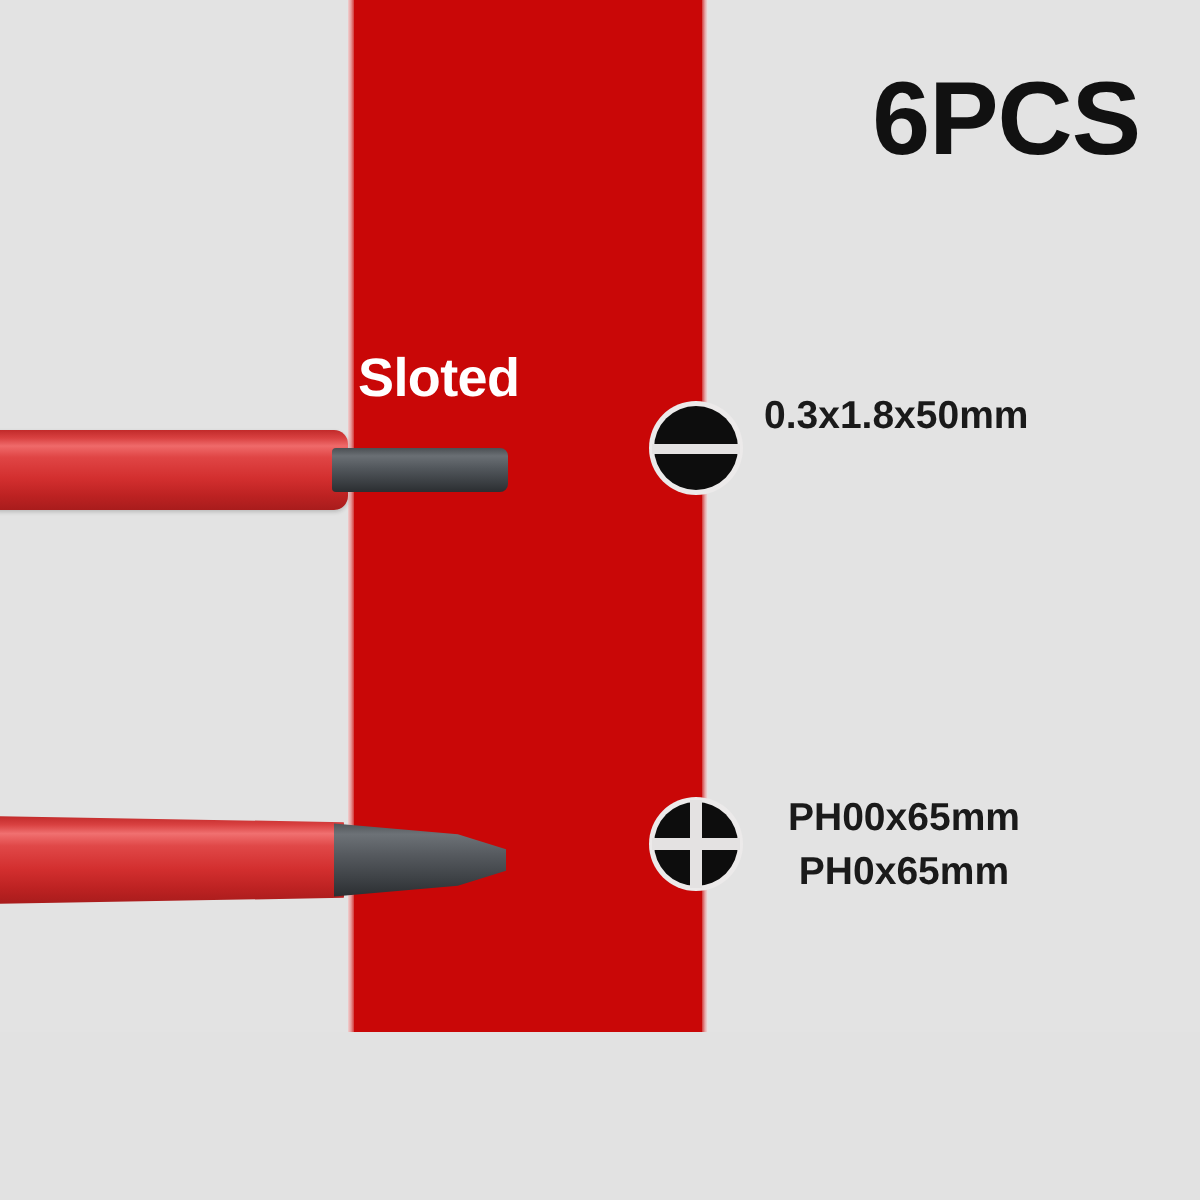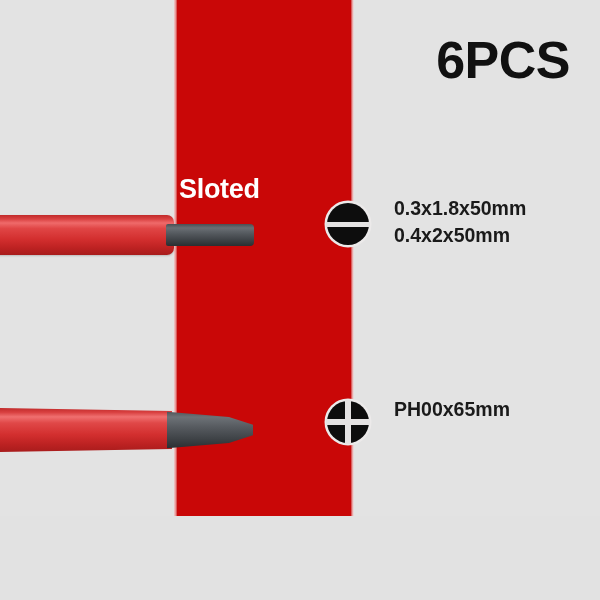--- a/index.html
+++ b/index.html
@@ -80,21 +80,21 @@
 
   
   .spec-block {
     position: absolute;
     font-size: 19.5px;
     font-weight: bold;
     color: #1a1a1a;
     line-height: 26.5px;
     white-space: nowrap;
   }
-  .spec-slotted  { left: 394px; top: 195px; }
+  .spec-slotted  { left: 382px; top: 195px; }
   .spec-phillips { left: 394px; top: 396px; text-align: center; }
   .spec-block div { white-space: nowrap; }
 
   
   .bit-icon {
     position: absolute;
     width: 42px;
     height: 42px;
     border-radius: 50%;
     background: #0d0d0d;
@@ -196,29 +196,29 @@
   <div class="sd-slotted-tip"></div>
 
   <div class="band-label label-sloted">Sloted</div>
 
   <div class="bit-icon icon-slotted">
     <div class="slot-bar"></div>
   </div>
 
   <div class="spec-block spec-slotted">
     <div>0.3x1.8x50mm</div>
-    <div>0.4x2x50mm</div>
   </div>
 
   <div class="sd-phil-shaft"></div>
   <div class="sd-phil-tip"></div>
 
 
   <div class="bit-icon icon-phillips">
     <div class="cross-h"></div>
     <div class="cross-v"></div>
   </div>
 
   <div class="spec-block spec-phillips">
     <div>PH00x65mm</div>
+    <div>PH0x65mm</div>
   </div>
 
 </div>
 
 </body></html>

